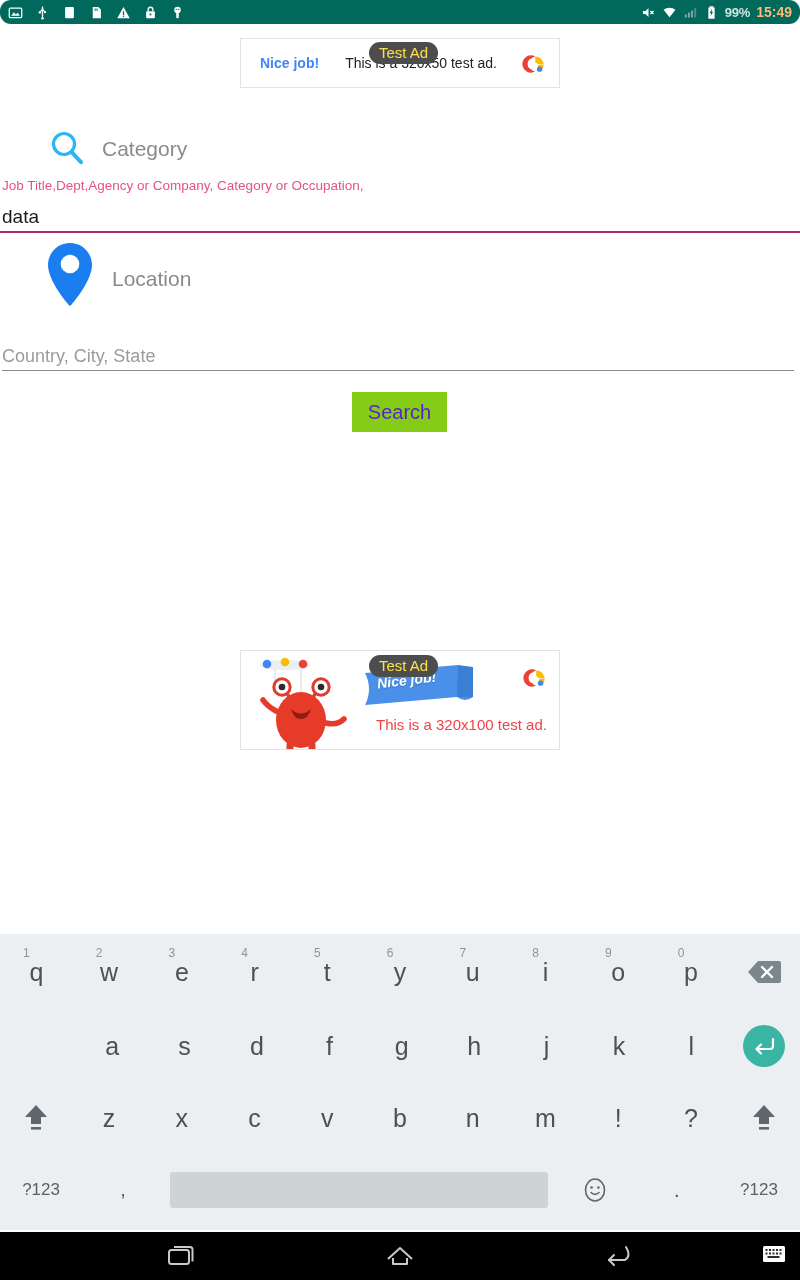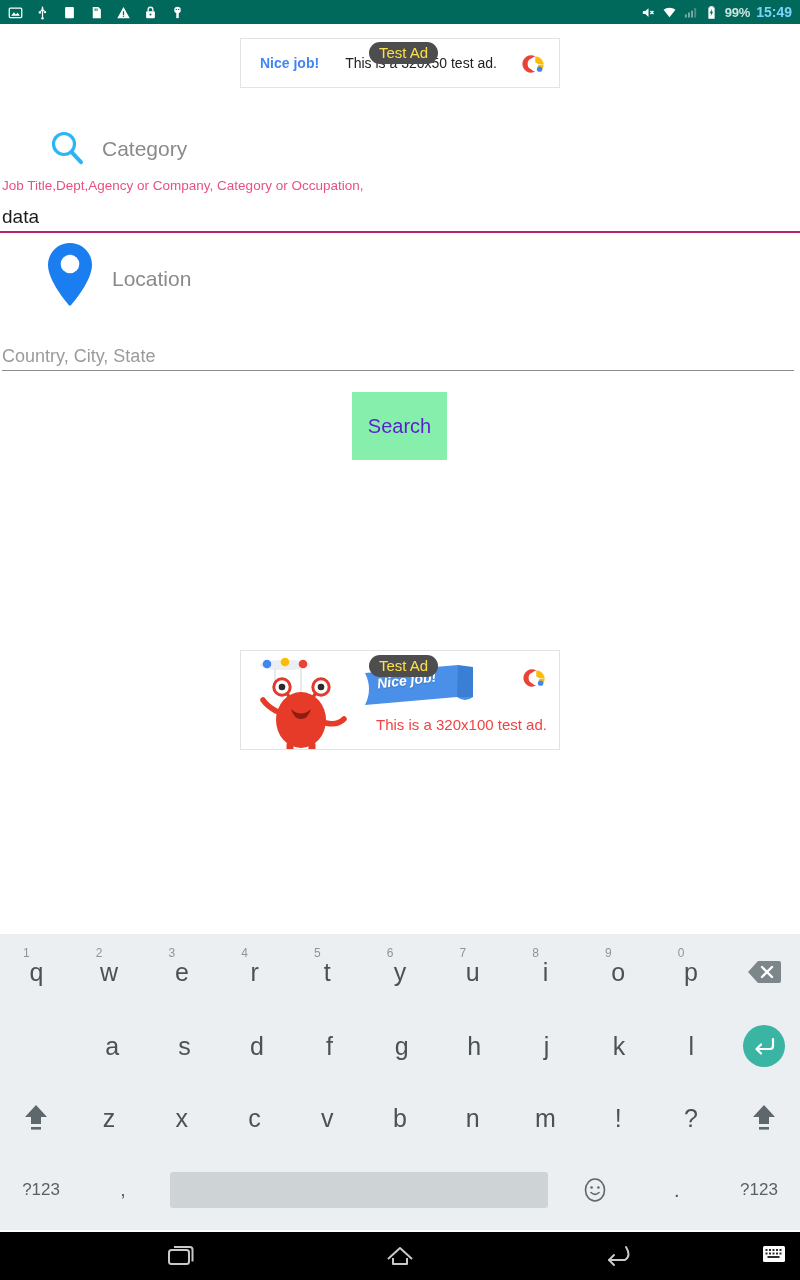--- a/index.html
+++ b/index.html
@@ -10,29 +10,30 @@
     overflow: hidden;
   }
   #screen { position: relative; width: 800px; height: 1280px; background:#fff; }
 
   
   .statusbar {
     position: absolute; top: 0; left: 0; width: 800px; height: 24px;
     background: #00695c;
     display: flex; align-items: center; justify-content: space-between;
     padding: 0 8px;
+    border-radius: 11px;
   }
   .sb-left { display: flex; align-items: center; gap: 12px; }
   .sb-right { display: flex; align-items: center; gap: 6px; }
   .sb-icon { width: 15px; height: 15px; display:block; }
   .sb-battpct {
     color: #cfe3df; font-size: 13px; font-weight: bold; letter-spacing: -0.2px;
   }
   .sb-clock {
-    color: #7dd3fc; font-size: 14px; font-weight: bold; letter-spacing: 0px;
+    color: #fdba74; font-size: 14px; font-weight: bold; letter-spacing: 0px;
   }
 
   
   .ad5 {
     position: absolute; left: 240px; top: 38px;
     width: 320px; height: 50px;
     background: #fff; border: 1px solid #e3e3e3;
     display: flex; align-items: center;
   }
   .ad5-nice {
@@ -110,22 +111,22 @@
     font-size: 18px; color: #1b1b1b; padding: 0;
   }
   .loc-input::placeholder { color: #9b9b9b; opacity: 1; }
   .loc-underline {
     position: absolute; left: 2px; top: 370px;
     width: 792px; height: 1px; background: #8c8c8c;
   }
 
   .search-btn {
     position: absolute; left: 352px; top: 392px;
-    width: 95px; height: 68px;
-    background: #86efac; border: none;
+    width: 95px; height: 40px;
+    background: #84cc16; border: none;
     color: #5b1fd0; font-size: 20px;
     font-family: "Liberation Sans", sans-serif;
     cursor: pointer;
   }
 
   
   .keyboard {
     position: absolute; left: 0; top: 934px;
     width: 800px; height: 296px;
     background: #eceff1;

